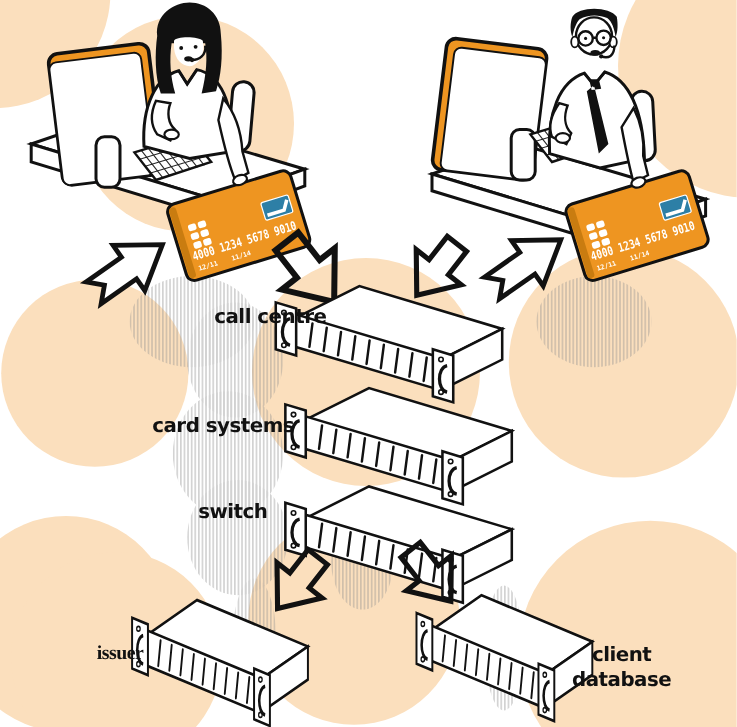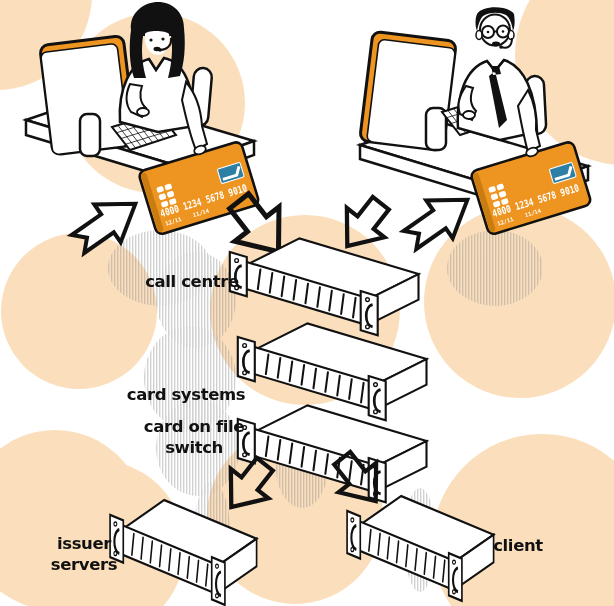--- a/index.html
+++ b/index.html
@@ -7,24 +7,24 @@
     position:relative;width:614px;height:606px;overflow:hidden;background:#fff;
     font-family:"DejaVu Sans", sans-serif;
   }
   svg.art{position:absolute;left:0;top:0;z-index:1;}
   .label{
     position:absolute;z-index:3;width:160px;text-align:center;
     font-weight:bold;font-size:16.5px;line-height:21px;color:#111;
     letter-spacing:-0.4px;
   }
   .label span{display:block;}
-  #lbl-call-centre{left:112px;top:271px;}
-  #lbl-card-systems{left:106px;top:344px;margin-top:40px;}
+  #lbl-call-centre{left:112px;top:253px;text-align:right;}
+  #lbl-card-systems{left:106px;top:344px;}
   #lbl-card-on-file{left:114px;top:416px;}
-  #lbl-issuer{left:4px;top:533px;}
+  #lbl-issuer{left:20px;top:533px;font-family:Liberation Serif, serif;}
   #lbl-client{left:438px;top:535px;text-align:center;}
 </style>
 </head>
 <body>
 
 <div class="canvas">
 
 <svg class="art" width="614" height="606" viewBox="0 0 614 606">
   <defs>
     <pattern id="dither" width="3" height="3" patternUnits="userSpaceOnUse">
@@ -205,24 +205,23 @@
       </g>
 </svg>
 
 <div class="label" id="lbl-call-centre">
   <span>call centre</span>
 </div>
 <div class="label" id="lbl-card-systems">
   <span>card systems</span>
 </div>
 <div class="label" id="lbl-card-on-file">
-  <span>card on file</span>
   <span>switch</span>
 </div>
 <div class="label" id="lbl-issuer">
   <span>issuer</span>
-  <span>servers</span>
 </div>
 <div class="label" id="lbl-client">
   <span>client</span>
+  <span>database</span>
 </div>
 
 </div>
 
 </body></html>

